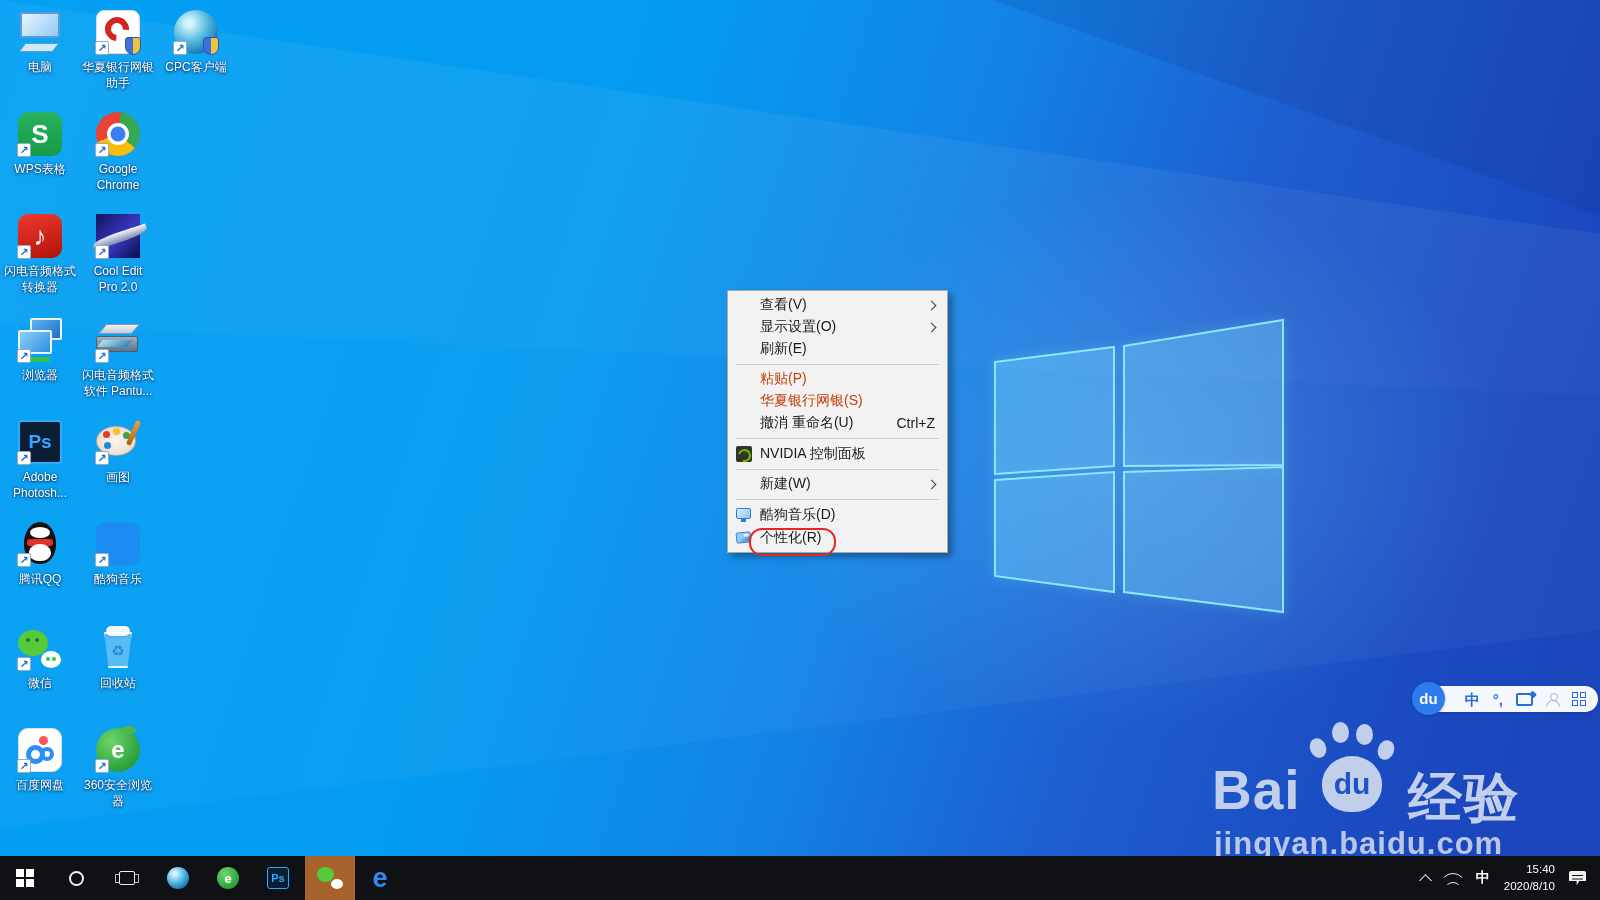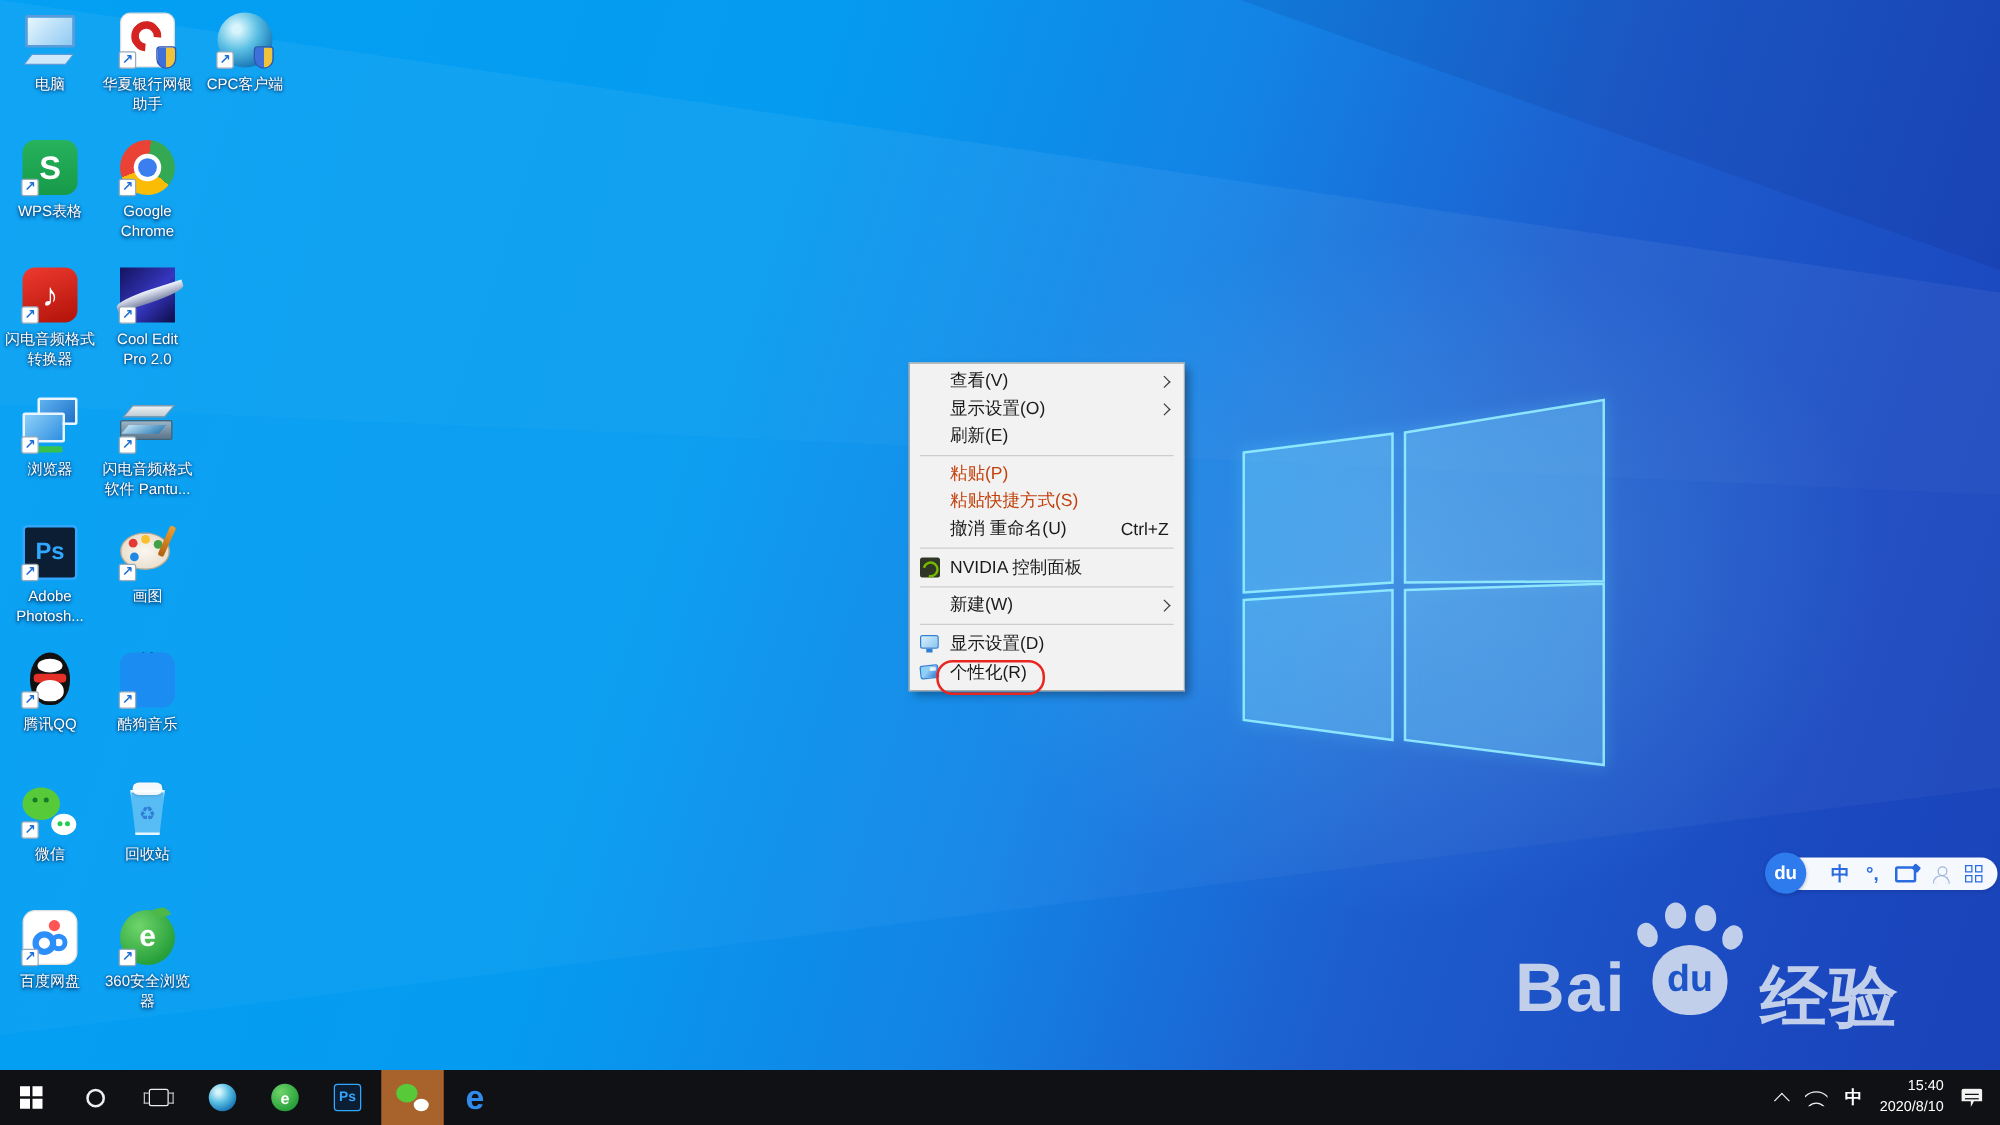--- a/index.html
+++ b/index.html
@@ -389,21 +389,21 @@
       <span class="mi-ic"></span>
         <span class="mi-label">刷新(E)</span>
     </div>
     <div class="msep"></div>
     <div class="mi disabled">
       <span class="mi-ic"></span>
         <span class="mi-label">粘贴(P)</span>
     </div>
     <div class="mi disabled">
       <span class="mi-ic"></span>
-        <span class="mi-label">粘贴快捷方式(S)</span>
+        <span class="mi-label">华夏银行网银(S)</span>
     </div>
     <div class="mi">
       <span class="mi-ic"></span>
         <span class="mi-label">撤消 重命名(U)</span>
       <span class="mi-key">Ctrl+Z</span>
     </div>
     <div class="msep"></div>
     <div class="mi tall">
       <span class="mi-ic">
           <span class="mic-nvidia"></span>
@@ -414,21 +414,21 @@
     <div class="mi">
       <span class="mi-ic"></span>
         <span class="mi-label">新建(W)</span>
         <span class="chev"></span>
     </div>
     <div class="msep"></div>
     <div class="mi tall">
       <span class="mi-ic">
           <span class="mic-display"></span>
         </span>
-      <span class="mi-label">显示设置(D)</span>
+      <span class="mi-label">酷狗音乐(D)</span>
     </div>
     <div class="mi tall">
       <span class="mi-ic">
           <span class="mic-person"></span>
         </span>
       <span class="mi-label">个性化(R)</span>
     </div>
   </div>
   <div id="annotation"></div>
 
@@ -437,20 +437,21 @@
     <div class="wm-paw">
       <span class="t t1"></span>
         <span class="t t2"></span>
         <span class="t t3"></span>
         <span class="t t4"></span>
       <span class="pad">
           <span>du</span>
         </span>
     </div>
     <div class="wm-cn">经验</div>
+    <div class="wm-url">jingyan.baidu.com</div>
   </div>
 
   <div id="imebar">
     <div id="imelogo">du</div>
     <span class="imeb">中</span>
     <span class="imeb">°,</span>
     <span class="ime-pen"></span>
     <span class="ime-person"></span>
     <span class="ime-grid">
         <span></span>

